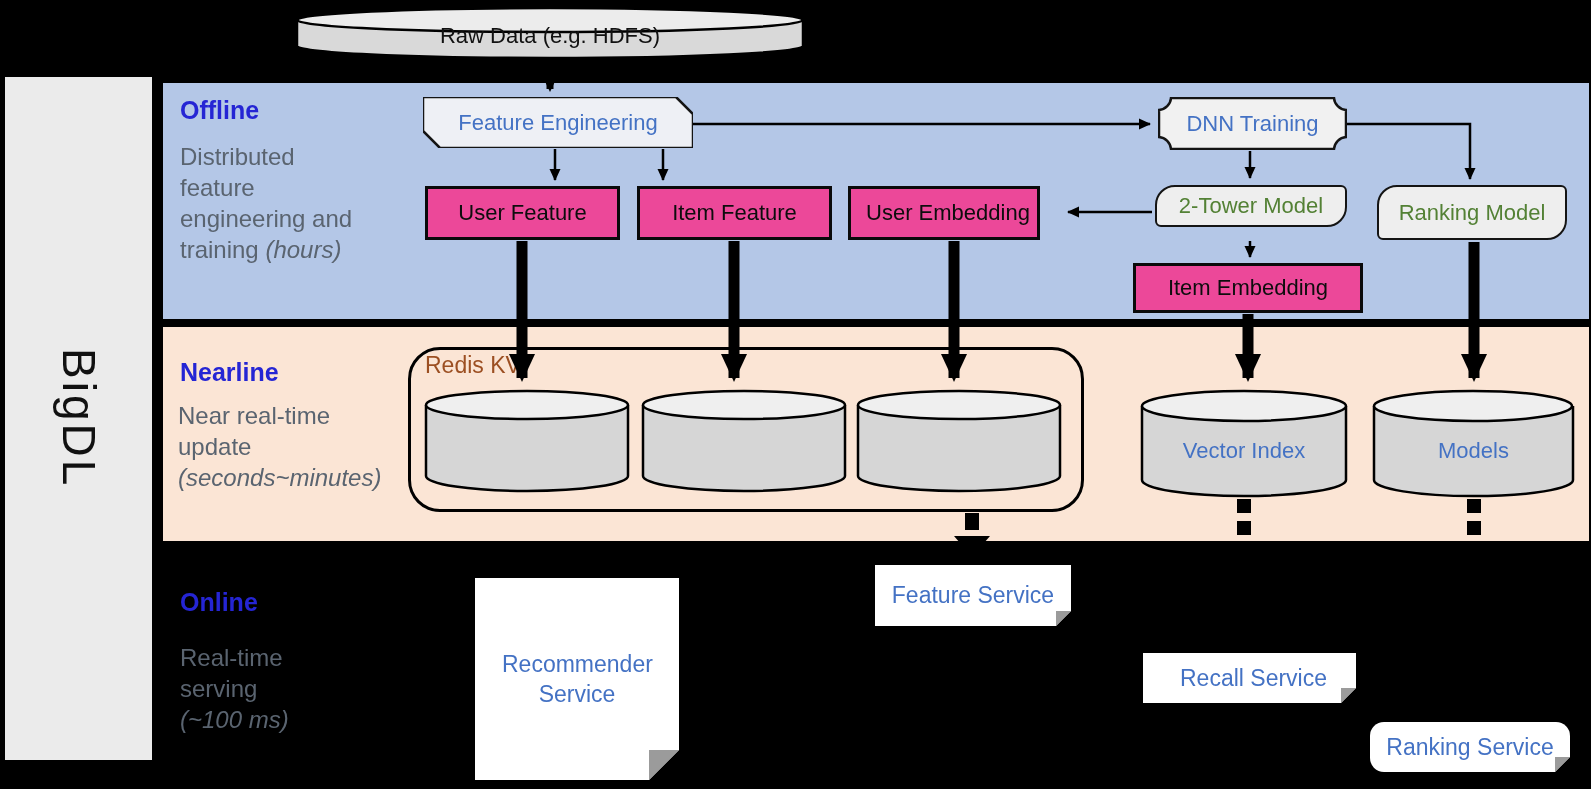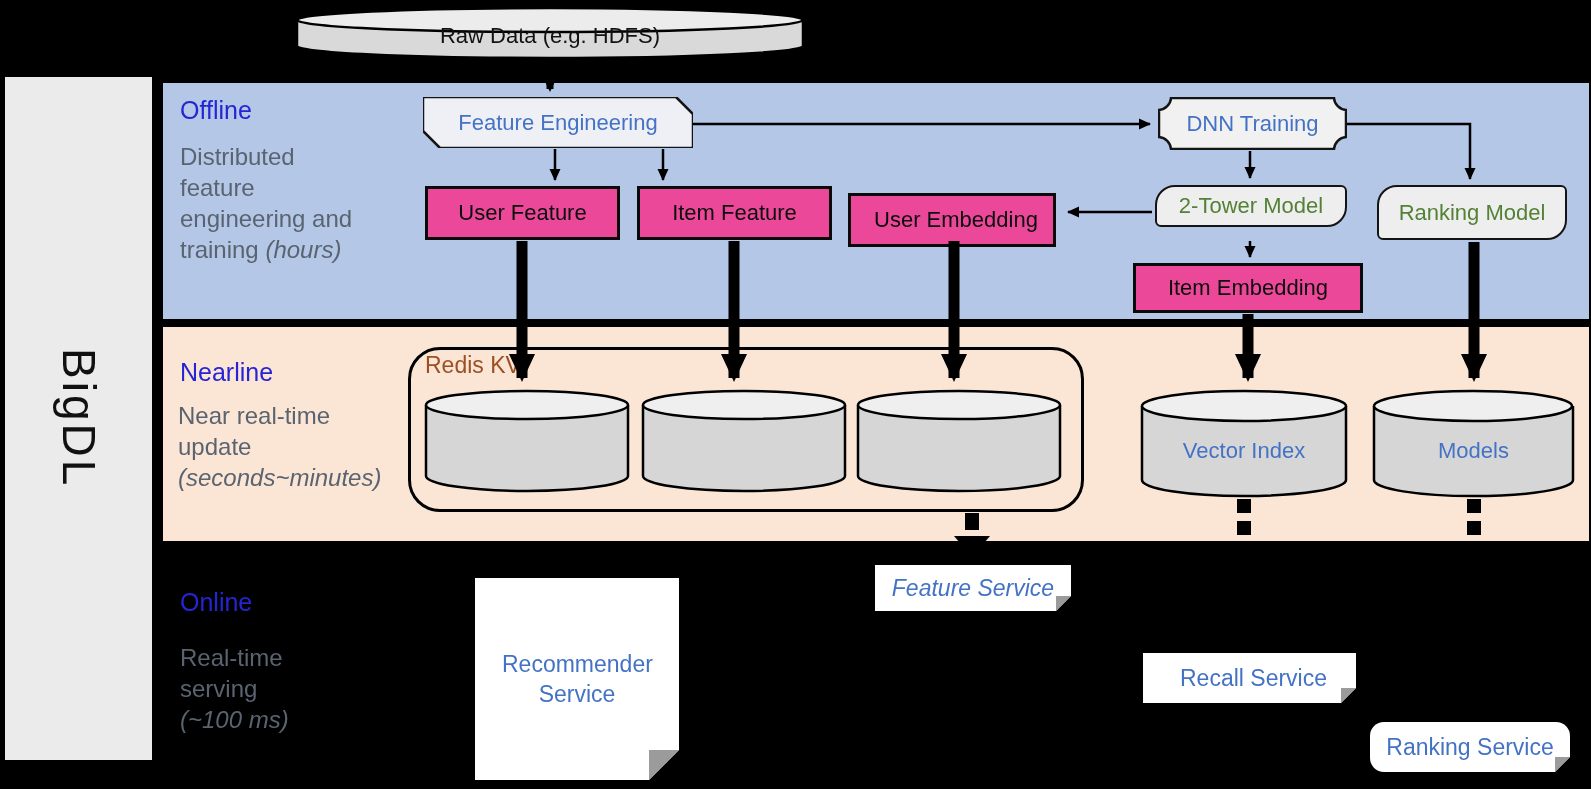--- a/index.html
+++ b/index.html
@@ -8,21 +8,21 @@
   .abs{position:absolute;}
   .lbl{position:absolute;display:flex;align-items:center;justify-content:center;
        text-align:center;pointer-events:none;}
   
   .band-offline{left:163px;top:83px;width:1426px;height:236px;background:#b4c7e7;}
   .band-nearline{left:163px;top:327px;width:1426px;height:214px;background:#fbe5d5;}
   .brandbar{left:5px;top:77px;width:147px;height:683px;background:#ebebeb;
             display:flex;align-items:center;justify-content:center;}
   .brandbar span{writing-mode:vertical-rl;text-orientation:mixed;font-size:46px;
             color:#111;letter-spacing:3px;}
-  .band-title{font-size:25px;font-weight:normal;color:#2525d4;}
+  .band-title{font-size:25px;font-weight:bold;color:#2525d4;}
   .band-desc{font-size:24px;color:#5a6470;line-height:31px;}
   
   .graybox{position:absolute;background:#ec4899;border:3px solid #0a0a0a;
            display:flex;align-items:center;justify-content:center;
            font-size:22px;color:#0d0d0d;box-sizing:border-box;}
   .roundalt{position:absolute;background:#eeeeee;border:2.5px solid #141414;
            border-radius:20px 6px 20px 6px;display:flex;align-items:center;
            justify-content:center;font-size:22px;color:#538135;box-sizing:border-box;}
   .shapebox{position:absolute;}
   .shapebox svg{position:absolute;left:0;top:0;}
@@ -99,21 +99,21 @@
     </svg>
     <div class="txt">DNN Training</div>
   </div>
 
   <div class="graybox z4" style="left:425px;top:186px;width:195px;height:54px;">
     <span>User Feature</span>
   </div>
   <div class="graybox z4" style="left:637px;top:186px;width:195px;height:54px;">
     <span>Item Feature</span>
   </div>
-  <div class="graybox z4" style="left:848px;top:193px;width:208px;height:54px;padding-left:8px;">
+  <div class="graybox z4" style="left:848px;top:186px;width:192px;height:54px;padding-left:8px;">
     <span>User Embedding</span>
   </div>
 
   <div class="roundalt z4" style="left:1155px;top:185px;width:192px;height:42px;">
     <span>2-Tower Model</span>
   </div>
   <div class="roundalt z4" style="left:1377px;top:185px;width:190px;height:55px;">
     <span>Ranking Model</span>
   </div>
 
@@ -154,21 +154,21 @@
     <svg width="208" height="112">
       <path d="M2,18 L2,92 A102,16 0 0 0 206,92 L206,18" fill="#d6d6d6" stroke="#000" stroke-width="2.5"></path>
       <ellipse cx="104" cy="18" rx="102" ry="15" fill="#efefef" stroke="#000" stroke-width="2.5"></ellipse>
     </svg>
     <div class="txt storage-lbl" style="top:14px;">Vector Index</div>
   </div>
 
   <div class="doc z4" style="left:475px;top:578px;width:204px;height:202px;">
     <span style="width:150px;">Recommender Service</span>
   </div>
-  <div class="svc z4" style="left:875px;top:565px;width:196px;height:46px;font-style:italic;">
+  <div class="svc z4" style="left:875px;top:565px;width:196px;height:61px;">
     <span>Feature Service</span>
   </div>
   <div class="svc z4" style="left:1143px;top:653px;width:205px;height:50px;padding-left:8px;">
     <span>Recall Service</span>
   </div>
   <div class="svc z4" style="left:1370px;top:722px;width:200px;height:50px;border-radius:14px;">
     <span>Ranking Service</span>
   </div>
 
   <svg class="arrows" width="1591" height="789">

